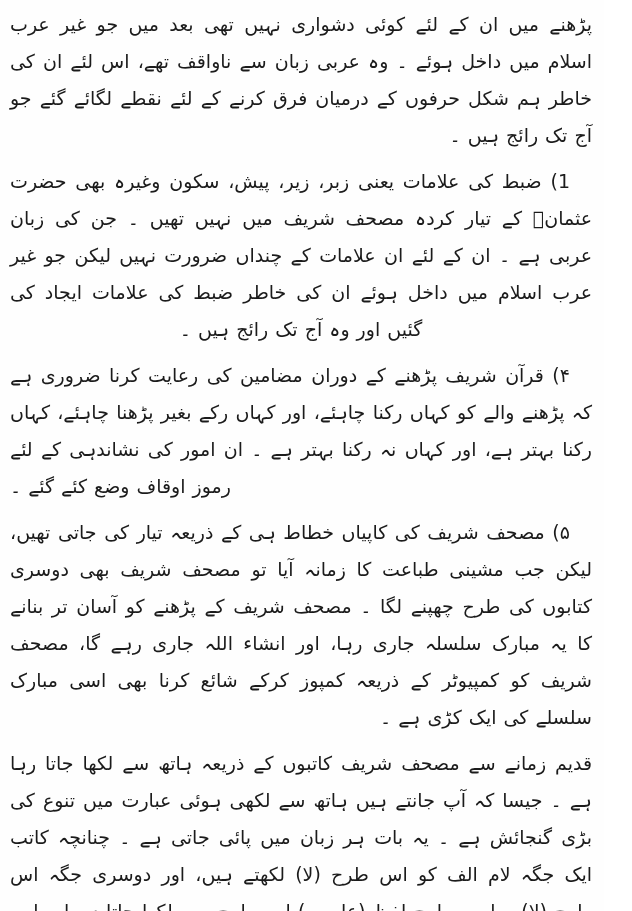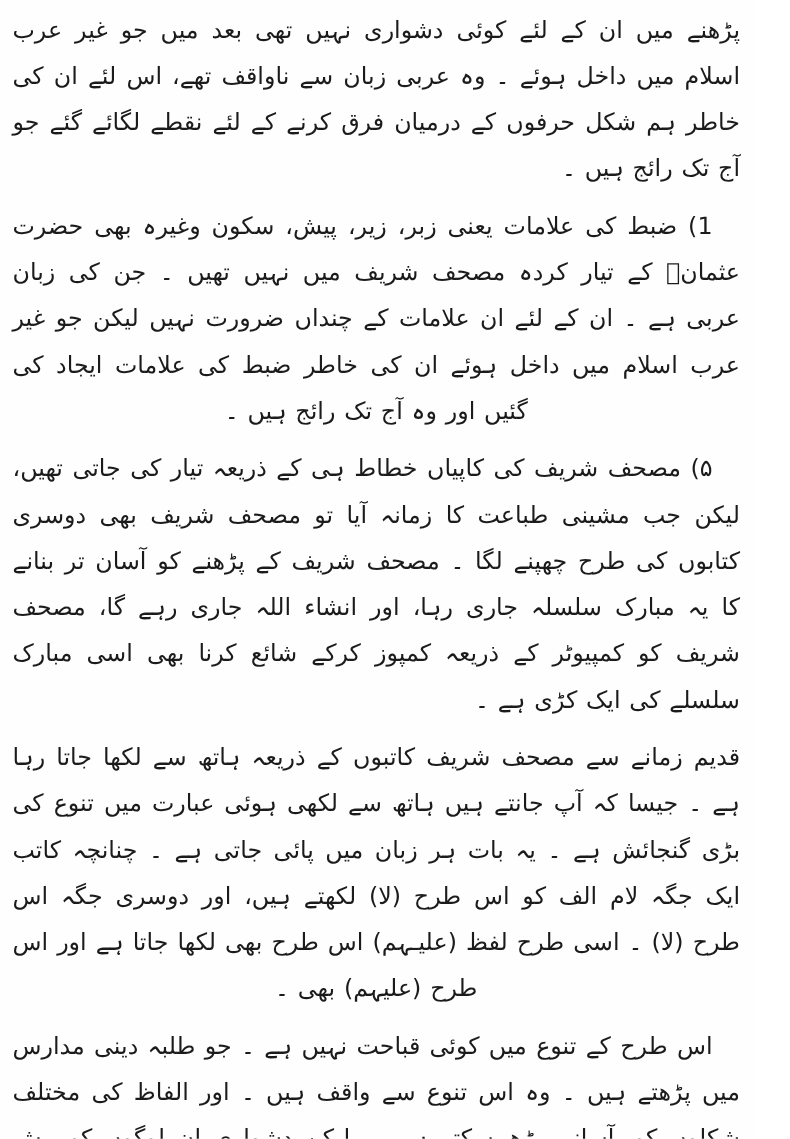--- a/index.html
+++ b/index.html
@@ -41,20 +41,21 @@
 </style>
 </head>
 <body>
 
 <div class="page">
 
   <p class="para last-right">پڑھنے میں ان کے لئے کوئی دشواری نہیں تھی بعد میں جو غیر عرب اسلام میں داخل ہوئے ۔ وہ عربی زبان سے ناواقف تھے، اس لئے ان کی خاطر ہم شکل حرفوں کے درمیان فرق کرنے کے لئے نقطے لگائے گئے جو آج تک رائج ہیں ۔</p>
 
   <p class="para indent last-center">1) ضبط کی علامات یعنی زبر، زیر، پیش، سکون وغیرہ بھی حضرت عثمانؓ کے تیار کردہ مصحف شریف میں نہیں تھیں ۔ جن کی زبان عربی ہے ۔ ان کے لئے ان علامات کے چنداں ضرورت نہیں لیکن جو غیر عرب اسلام میں داخل ہوئے ان کی خاطر ضبط کی علامات ایجاد کی گئیں اور وہ آج تک رائج ہیں ۔</p>
 
+  <p class="para indent last-left">۴) قرآن شریف پڑھنے کے دوران مضامین کی رعایت کرنا ضروری ہے کہ پڑھنے والے کو کہاں رکنا چاہئے، اور کہاں رکے بغیر پڑھنا چاہئے، کہاں رکنا بہتر ہے، اور کہاں نہ رکنا بہتر ہے ۔ ان امور کی نشاندہی کے لئے رموز اوقاف وضع کئے گئے ۔</p>
 
   <p class="para indent last-right">۵) مصحف شریف کی کاپیاں خطاط ہی کے ذریعہ تیار کی جاتی تھیں، لیکن جب مشینی طباعت کا زمانہ آیا تو مصحف شریف بھی دوسری کتابوں کی طرح چھپنے لگا ۔ مصحف شریف کے پڑھنے کو آسان تر بنانے کا یہ مبارک سلسلہ جاری رہا، اور انشاء اللہ جاری رہے گا، مصحف شریف کو کمپیوٹر کے ذریعہ کمپوز کرکے شائع کرنا بھی اسی مبارک سلسلے کی ایک کڑی ہے ۔</p>
 
   <p class="para last-center">قدیم زمانے سے مصحف شریف کاتبوں کے ذریعہ ہاتھ سے لکھا جاتا رہا ہے ۔ جیسا کہ آپ جانتے ہیں ہاتھ سے لکھی ہوئی عبارت میں تنوع کی بڑی گنجائش ہے ۔ یہ بات ہر زبان میں پائی جاتی ہے ۔ چنانچہ کاتب ایک جگہ لام الف کو اس طرح (لا) لکھتے ہیں، اور دوسری جگہ اس طرح (لا) ۔ اسی طرح لفظ (علیـہم) اس طرح بھی لکھا جاتا ہے اور اس طرح (علیہم) بھی ۔</p>
 
   <p class="para indent last-justify">اس طرح کے تنوع میں کوئی قباحت نہیں ہے ۔ جو طلبہ دینی مدارس میں پڑھتے ہیں ۔ وہ اس تنوع سے واقف ہیں ۔ اور الفاظ کی مختلف شکلوں کو بآسانی پڑھ سکتے ہیں ۔ لیکن دشواری ان لوگوں کو پیش آتی ہے جن کو قرآن شریف پڑھنے کا سرے سے موقع نہیں ملا ایسے مسلمان ہزاروں کی تعداد میں ہیں ۔ اور بڑے افسوس کی بات ہے ۔ ایسے لوگوں کی آسانی کی خاطر ایسے مصحف تیار کئے گئے ہیں جن میں عربی قرآن شریف کے ساتھ انگریزی یا دوسری لپیوں میں قرآن شریف کی عبارت لکھ دی گئی ہے ۔ ظاہر ہے کہ ان لپیوں میں لکھی ہوئی عبارت کا نطق عربی جیسا تو نہیں ہو سکتا ۔ اس مسئلہ کا آسان حل یہی ہے کہ مصحف شریف کو کمپیوٹر کے ذریعہ تیار کیا جائے ۔ اور ان میں حروف کی شکلیں یکساں ہوں ۔ مثال کے طور پر حرف (م) کی یہی شکل ہمیشہ لکھی جائے ۔ اور اسکی دوسری شکل (مـ) کا استعمال نہ کیا</p>
 
 </div>
 
 </body></html>

